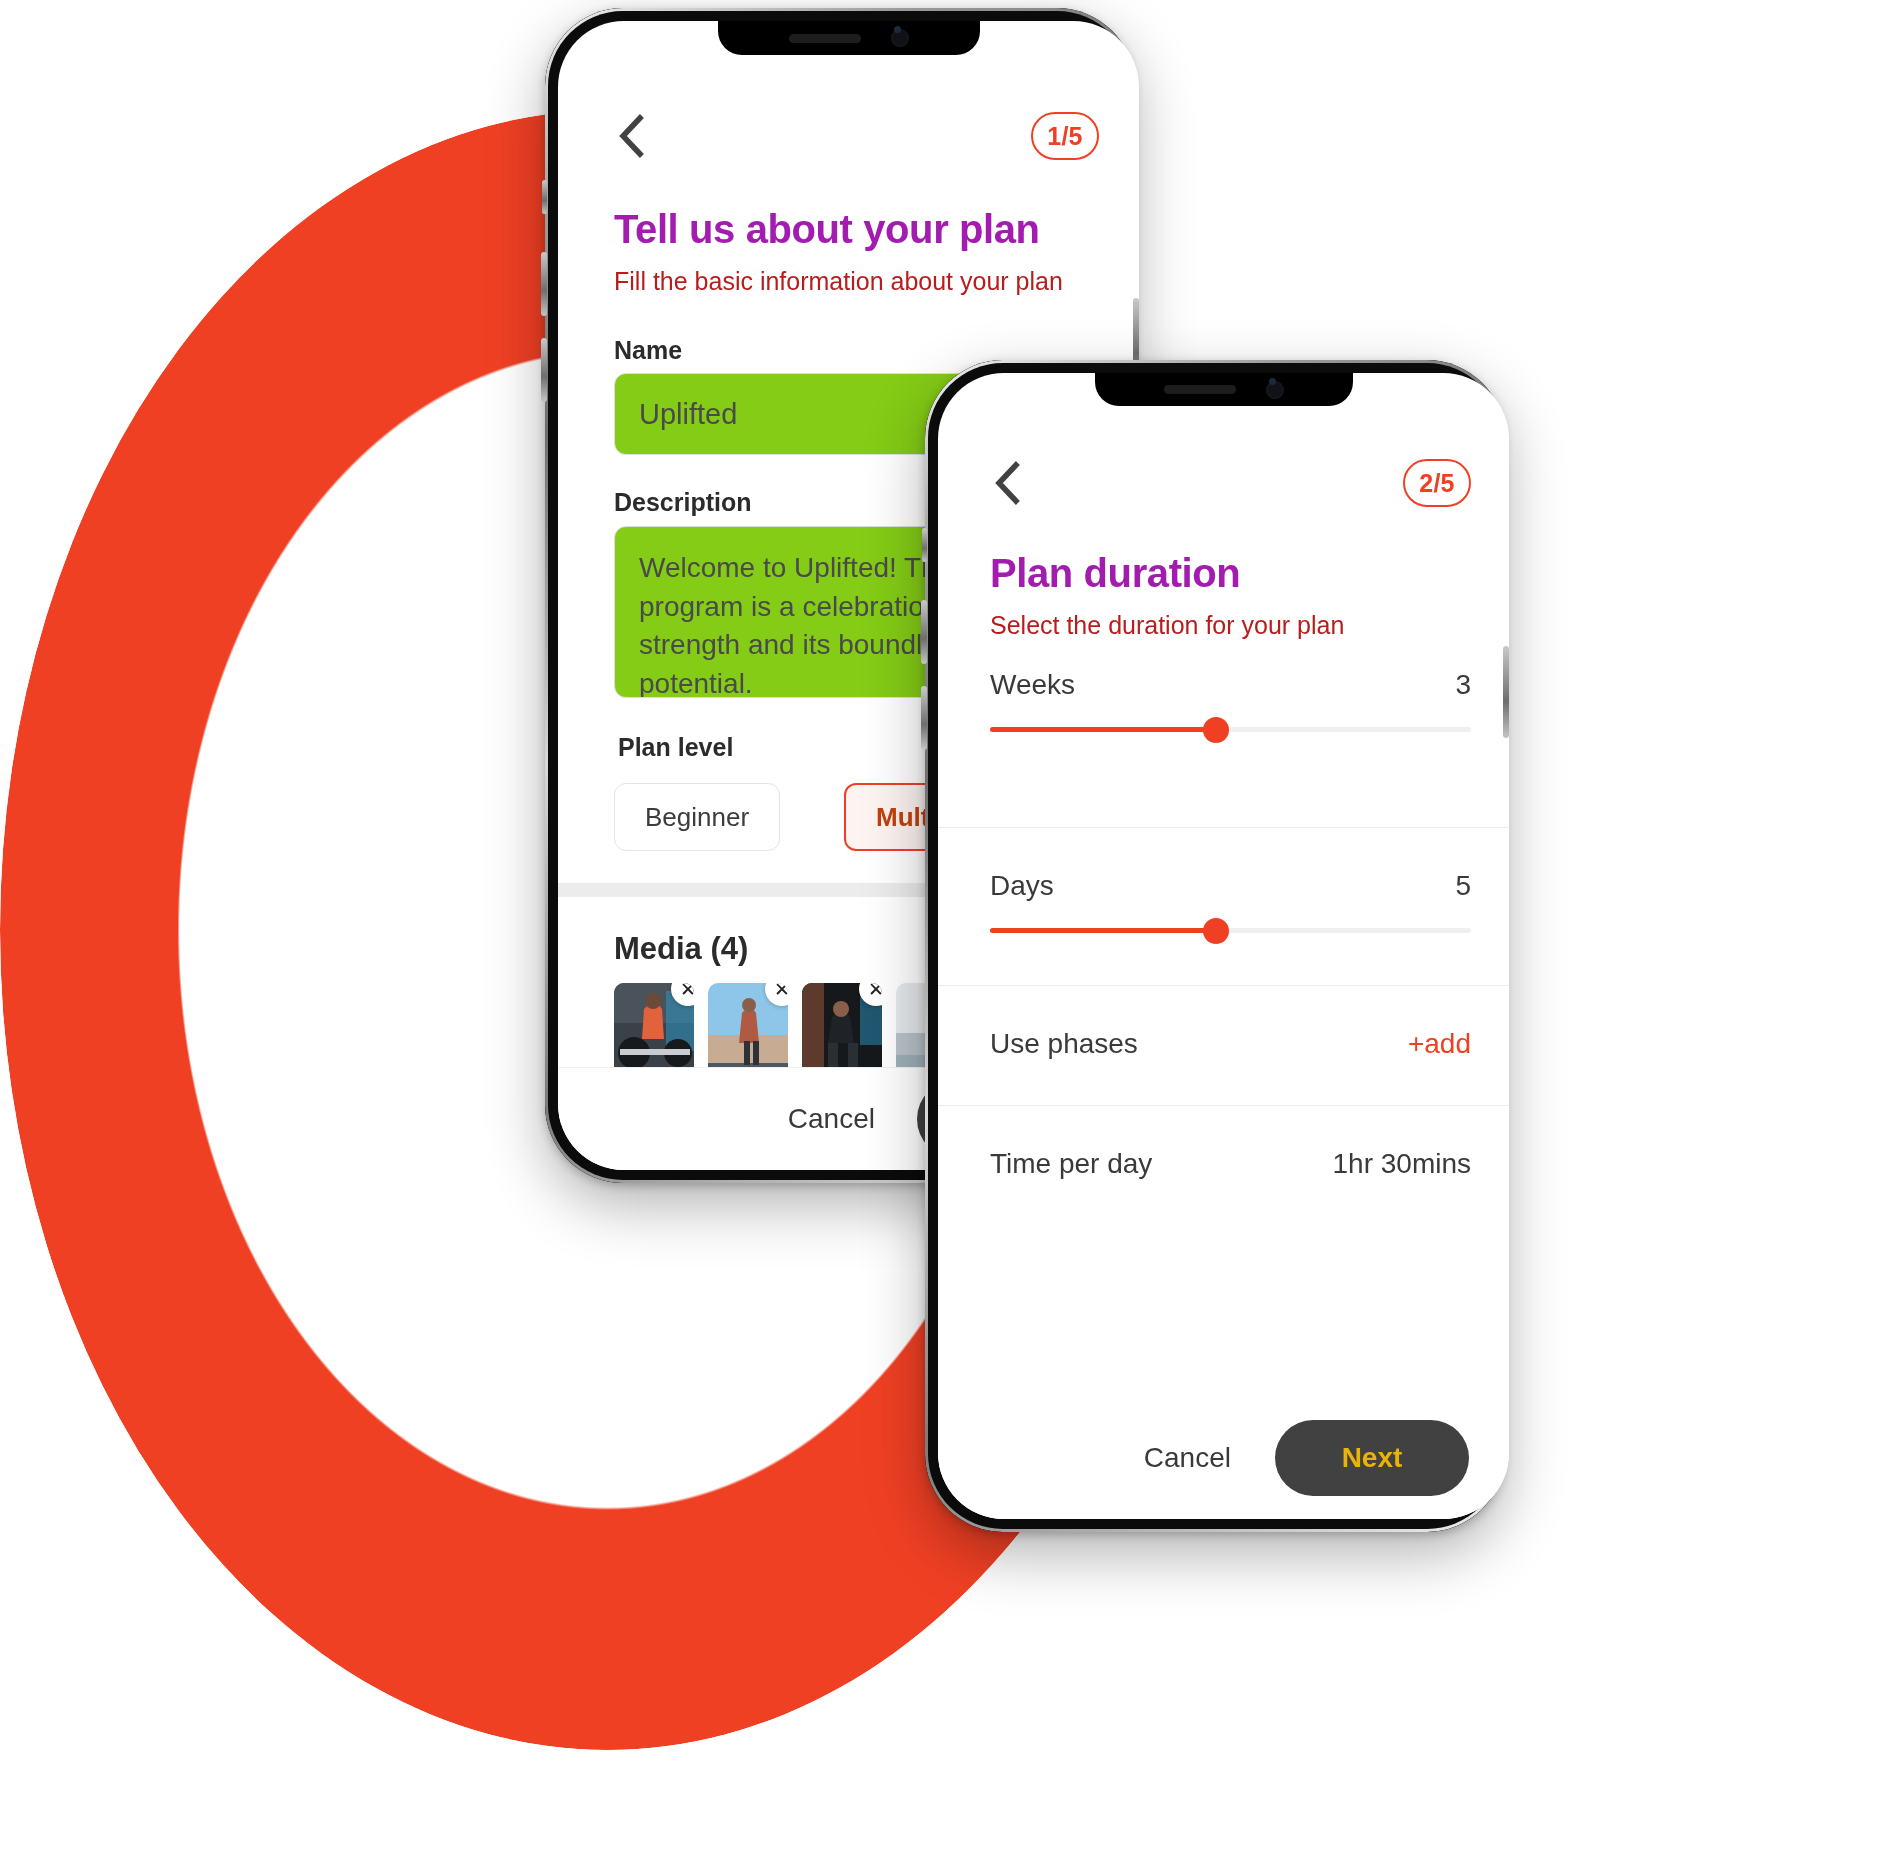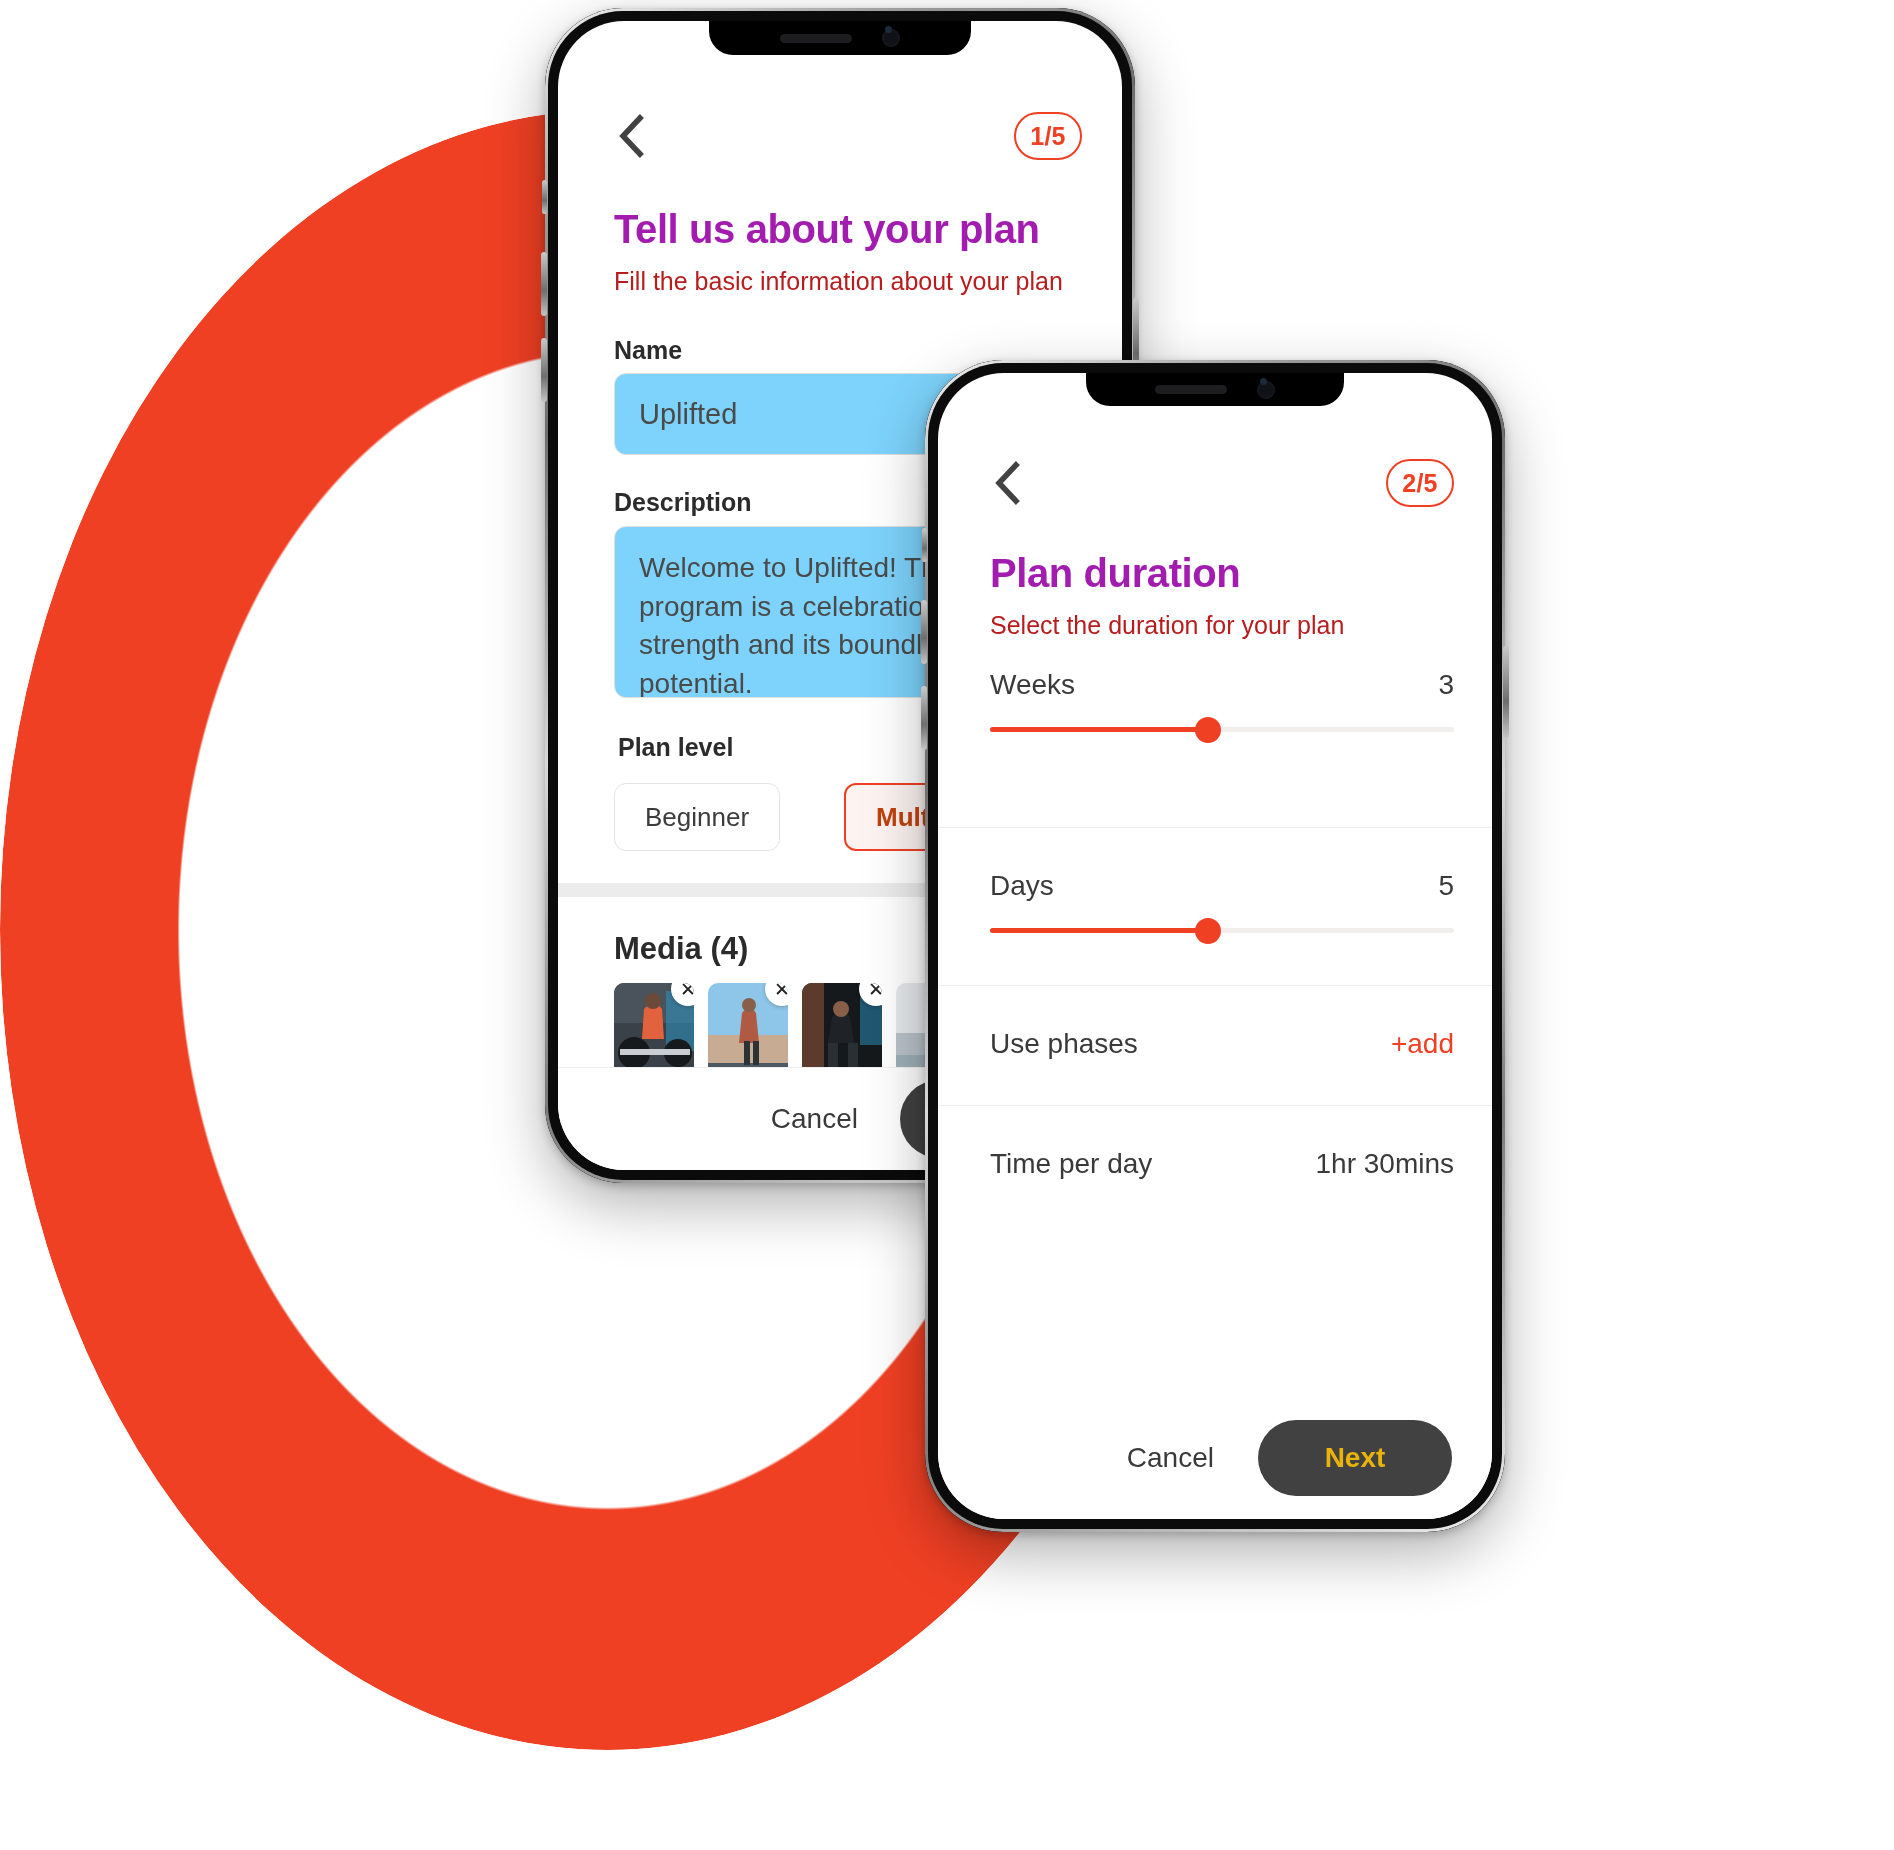--- a/index.html
+++ b/index.html
@@ -52,20 +52,21 @@
     mask-composite: exclude;
     pointer-events: none;
   }
   .screen {
     position: relative;
     width: 100%;
     height: 100%;
     border-radius: 66px;
     background: #ffffff;
     overflow: hidden;
+    padding-left: 17px;
   }
   .notch {
     position: absolute;
     top: 0;
     left: 50%;
     transform: translateX(-50%);
     background: #000;
     border-bottom-left-radius: 24px;
     border-bottom-right-radius: 24px;
     display: flex;
@@ -135,21 +136,21 @@
   }
   .flabel {
     font-weight: 700;
     color: #2b2b2b;
   }
   .field {
     border: 1px solid #dfdfdf;
     border-radius: 12px;
     box-sizing: border-box;
     color: #444;
-    background: #7dd3fc;
+    background: #84cc16;
   }
   .pill {
     border: 1px solid #e4e4e4;
     border-radius: 12px;
     background: #fff;
     color: #3c3c3c;
     display: inline-flex;
     align-items: center;
     justify-content: center;
     box-sizing: border-box;

